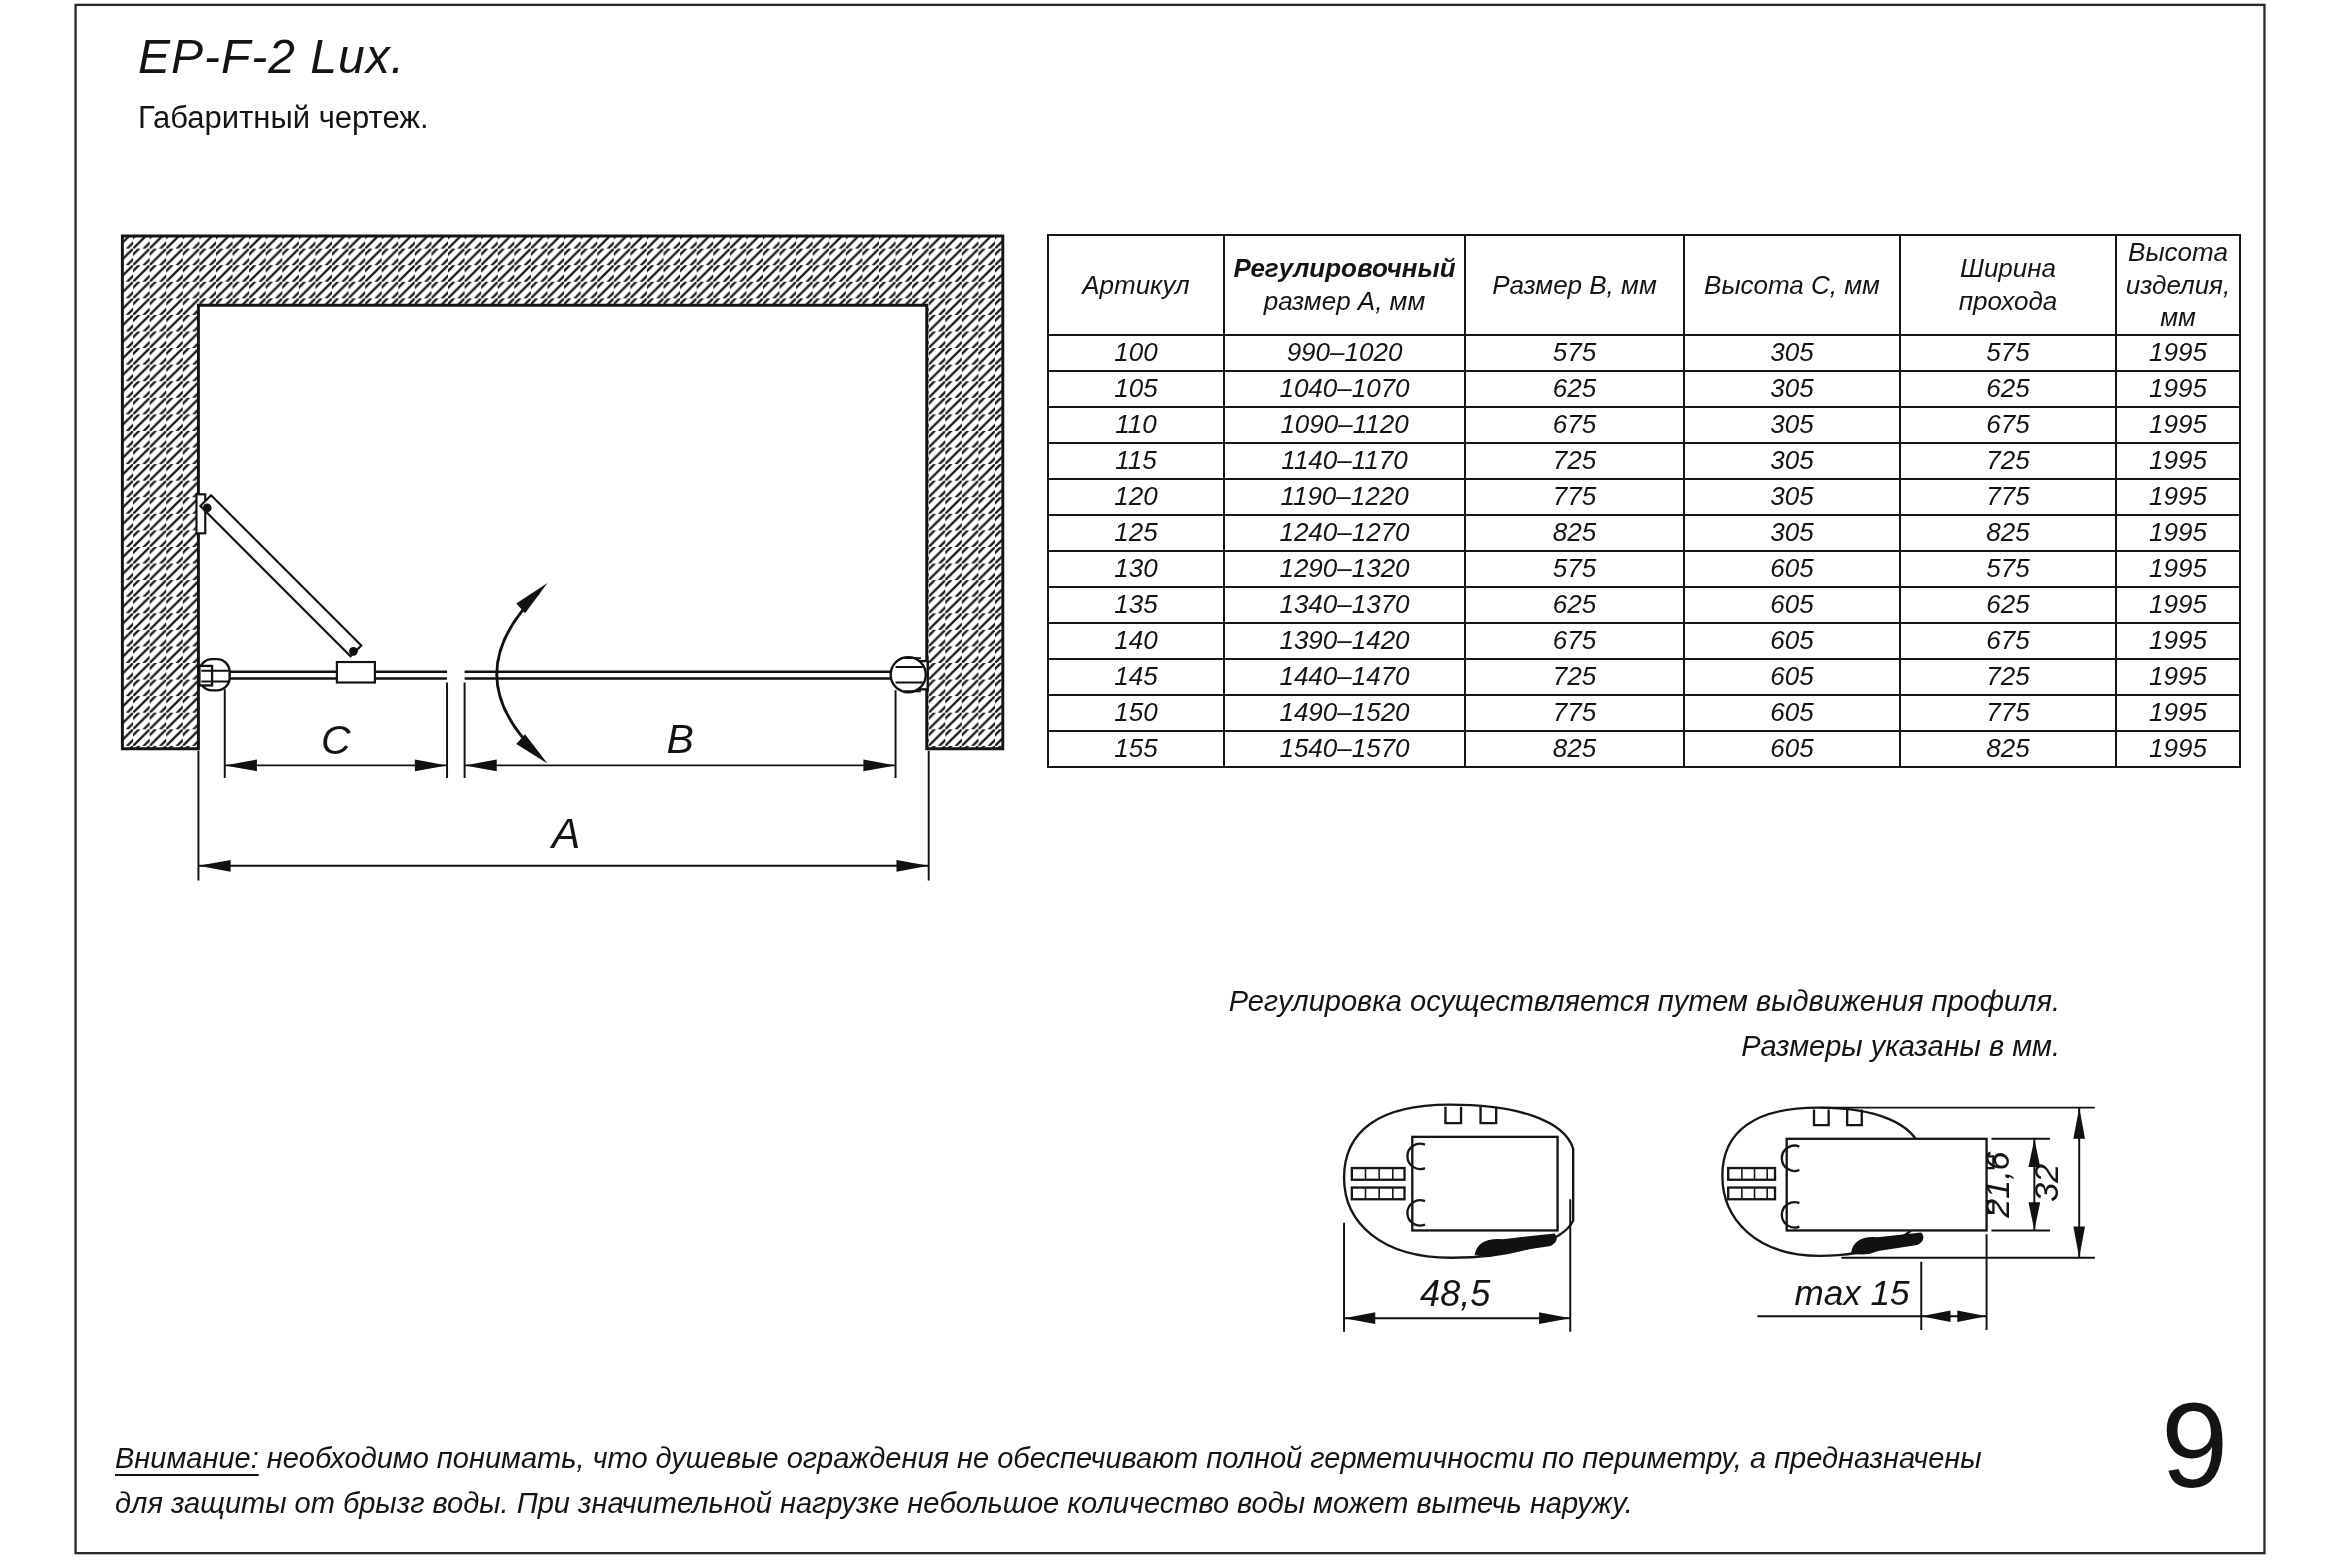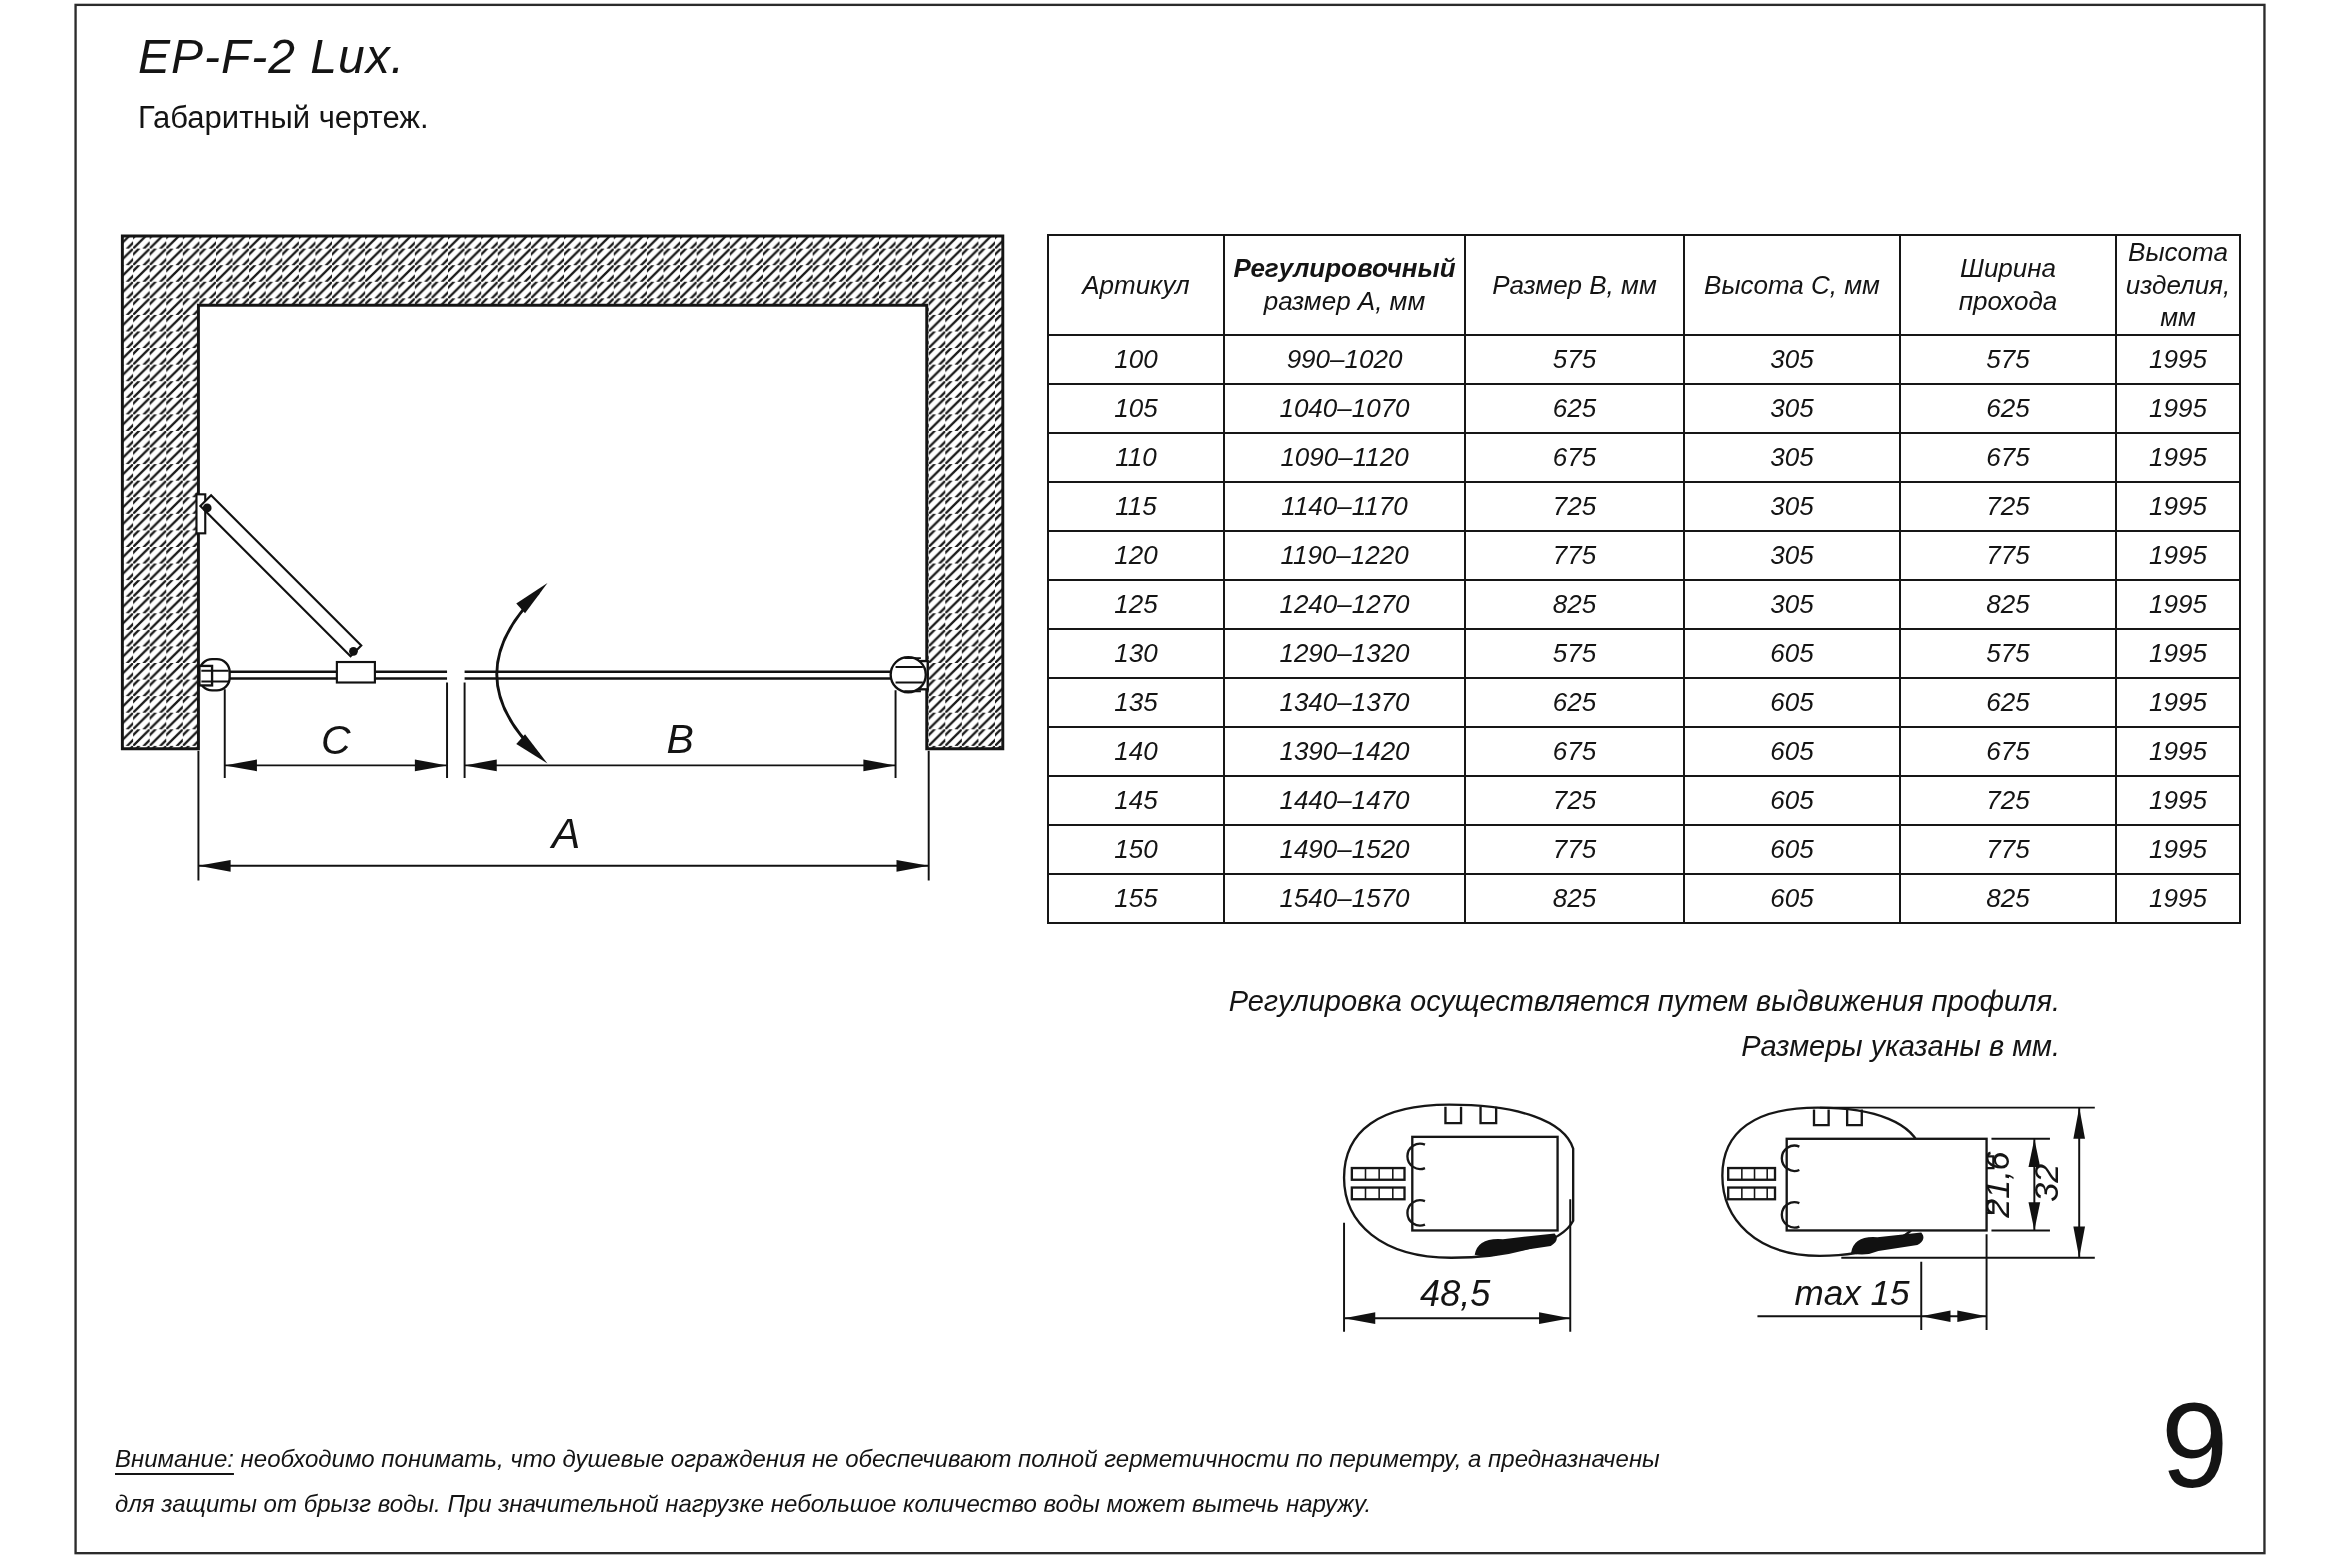--- a/index.html
+++ b/index.html
@@ -12,26 +12,26 @@
   .title-row{left:138px;top:29px;display:flex;align-items:baseline;gap:15.6px;white-space:nowrap;flex-direction:column;}
   .title-model{font-size:48px;font-style:italic;font-weight:normal;letter-spacing:1px;}
   .title-sub{font-size:31px;}
   
   table.spec{border-collapse:collapse;table-layout:fixed;width:1191px;border:2.9px solid #161616;}
   .spec th,.spec td{
     border:2.3px solid #161616;text-align:center;vertical-align:middle;
     font-style:italic;font-weight:normal;padding:0;font-size:26px;line-height:1.25;
   }
   .spec thead tr{height:95px;}
-  .spec tbody tr{height:49px;}
+  .spec tbody tr{height:36px;}
   .hdr-bold{font-weight:bold;}
   
   .notes{right:281px;top:979px;text-align:right;font-size:29px;font-style:italic;line-height:45px;white-space:nowrap;}
   
-  .warning{left:115px;top:1436px;font-size:24px;font-style:italic;line-height:45px;white-space:nowrap;}
+  .warning{left:115px;top:1436px;font-size:29px;font-style:italic;line-height:45px;white-space:nowrap;}
   .warn-label{text-decoration:underline;text-underline-offset:5.9px;}
   
   .pagenum{left:2161px;top:1385px;font-size:121px;line-height:1;font-weight:normal;}
   svg text{font-family:"Liberation Sans",sans-serif;}
 </style>
 </head>
 <body>
 
 <svg class="abs" style="left:0;top:0" width="2341" height="1560" viewBox="0 0 2400 1600">
   <defs>

